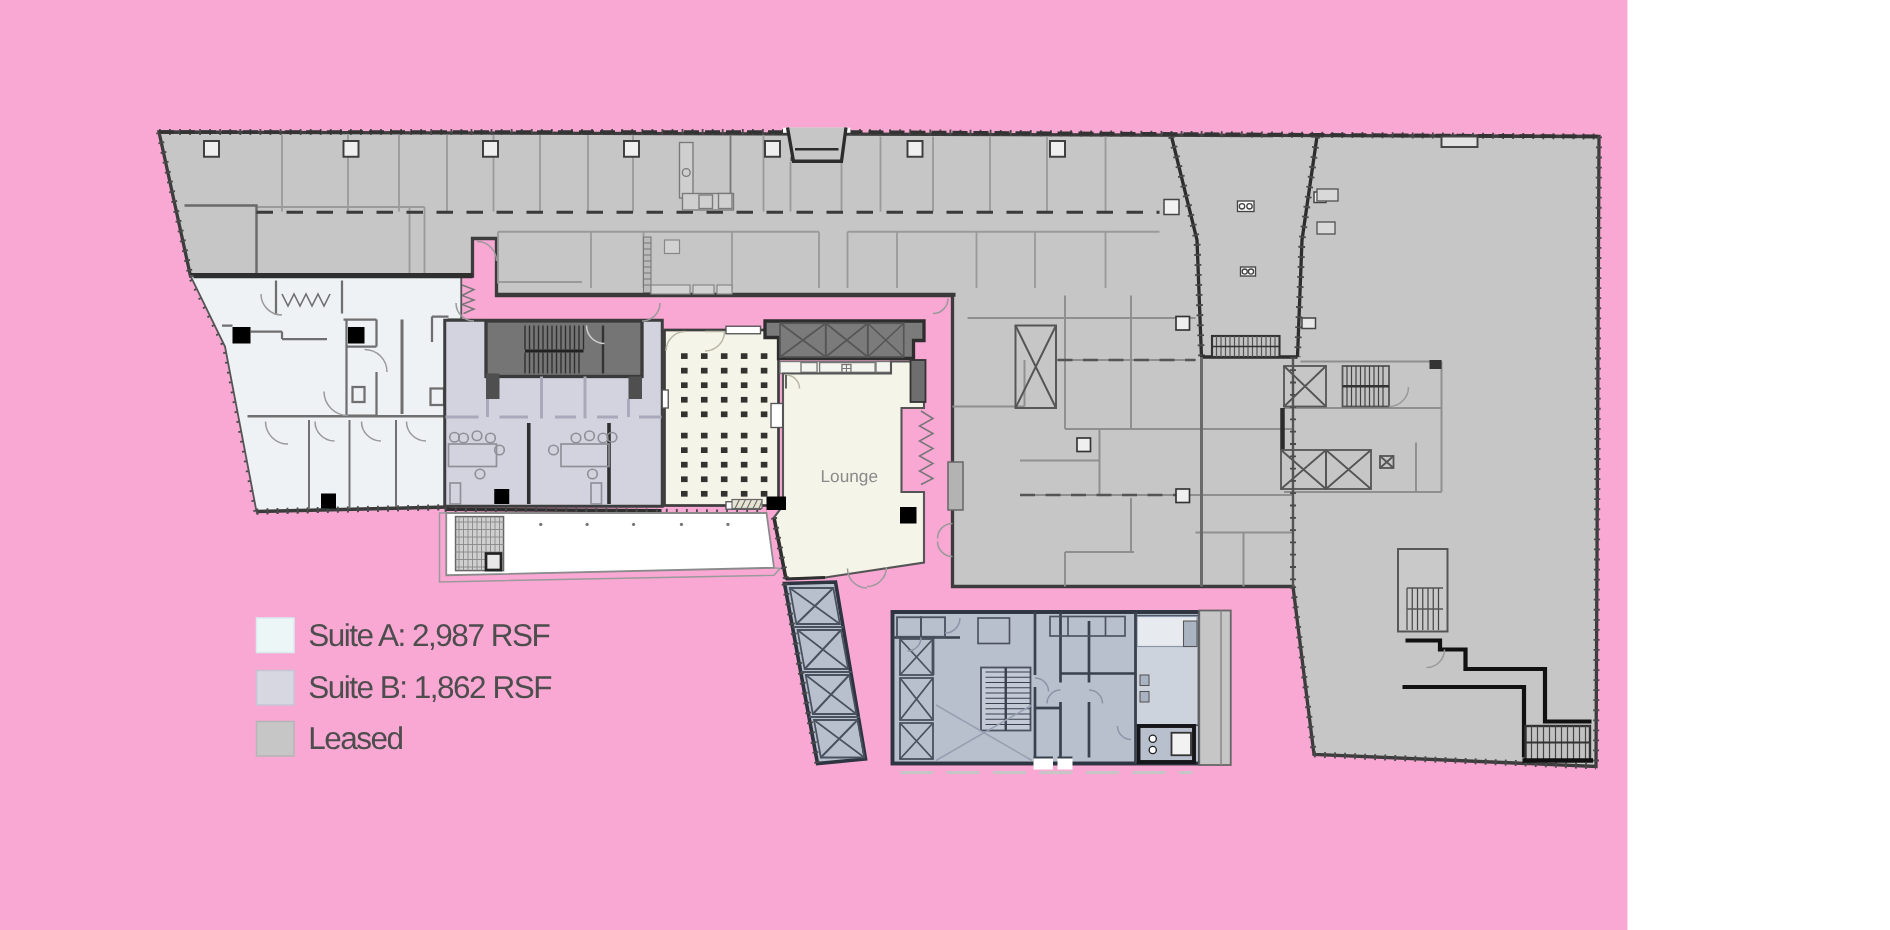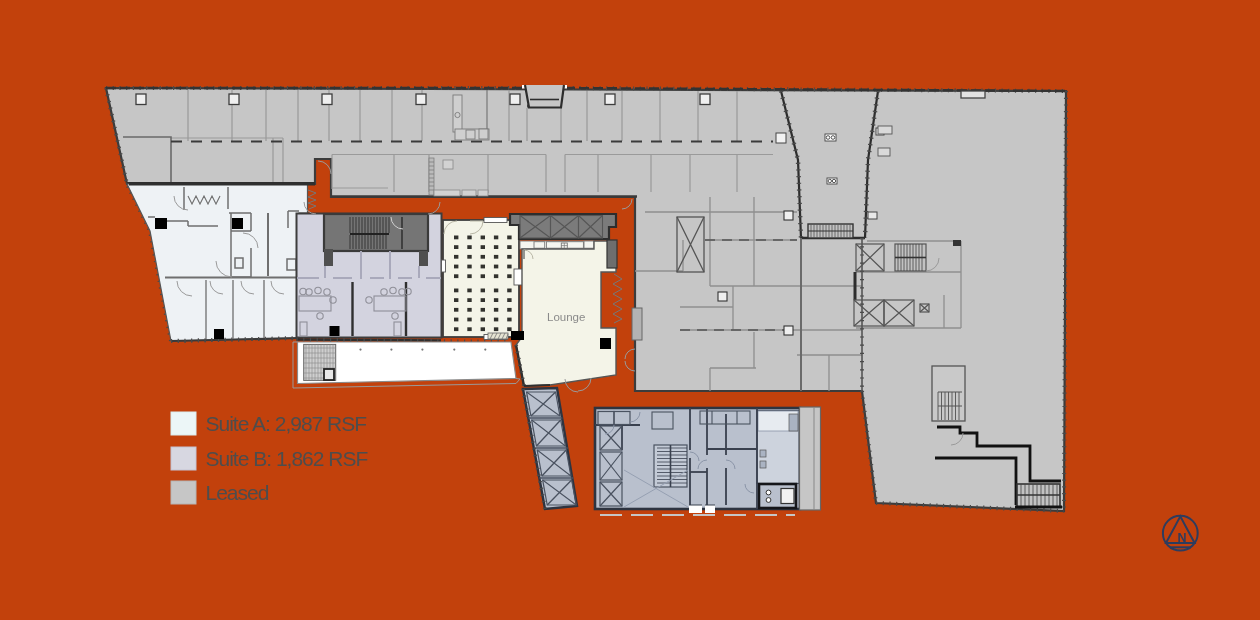--- a/index.html
+++ b/index.html
@@ -1,16 +1,16 @@
 <!DOCTYPE html>
 <html><head>
 <meta charset="utf-8">
 <style>
   html,body{margin:0;padding:0;background:#ffffff;}
-  .wrap{width:1260px;height:620px;position:relative;overflow:hidden;background:#c2410c;}
+  .wrap{width:1085px;height:620px;position:relative;overflow:hidden;background:#f9a8d4;}
   text{font-family:"Liberation Sans",sans-serif;}
 </style>
 </head>
 <body>
 <div class="wrap">
 <svg width="1260" height="620" viewBox="0 0 1260 620">
 
 <path id="mass" d="M106,88 L1066,91
  L1064,511 L876,503 L862,391 L800,391 L635,391 L635,197 L331,197 L331,159 L315,159 L315,184 L127,184 Z" fill="#c6c6c6" stroke="#3c3c3c" stroke-width="2.2"></path>
 

